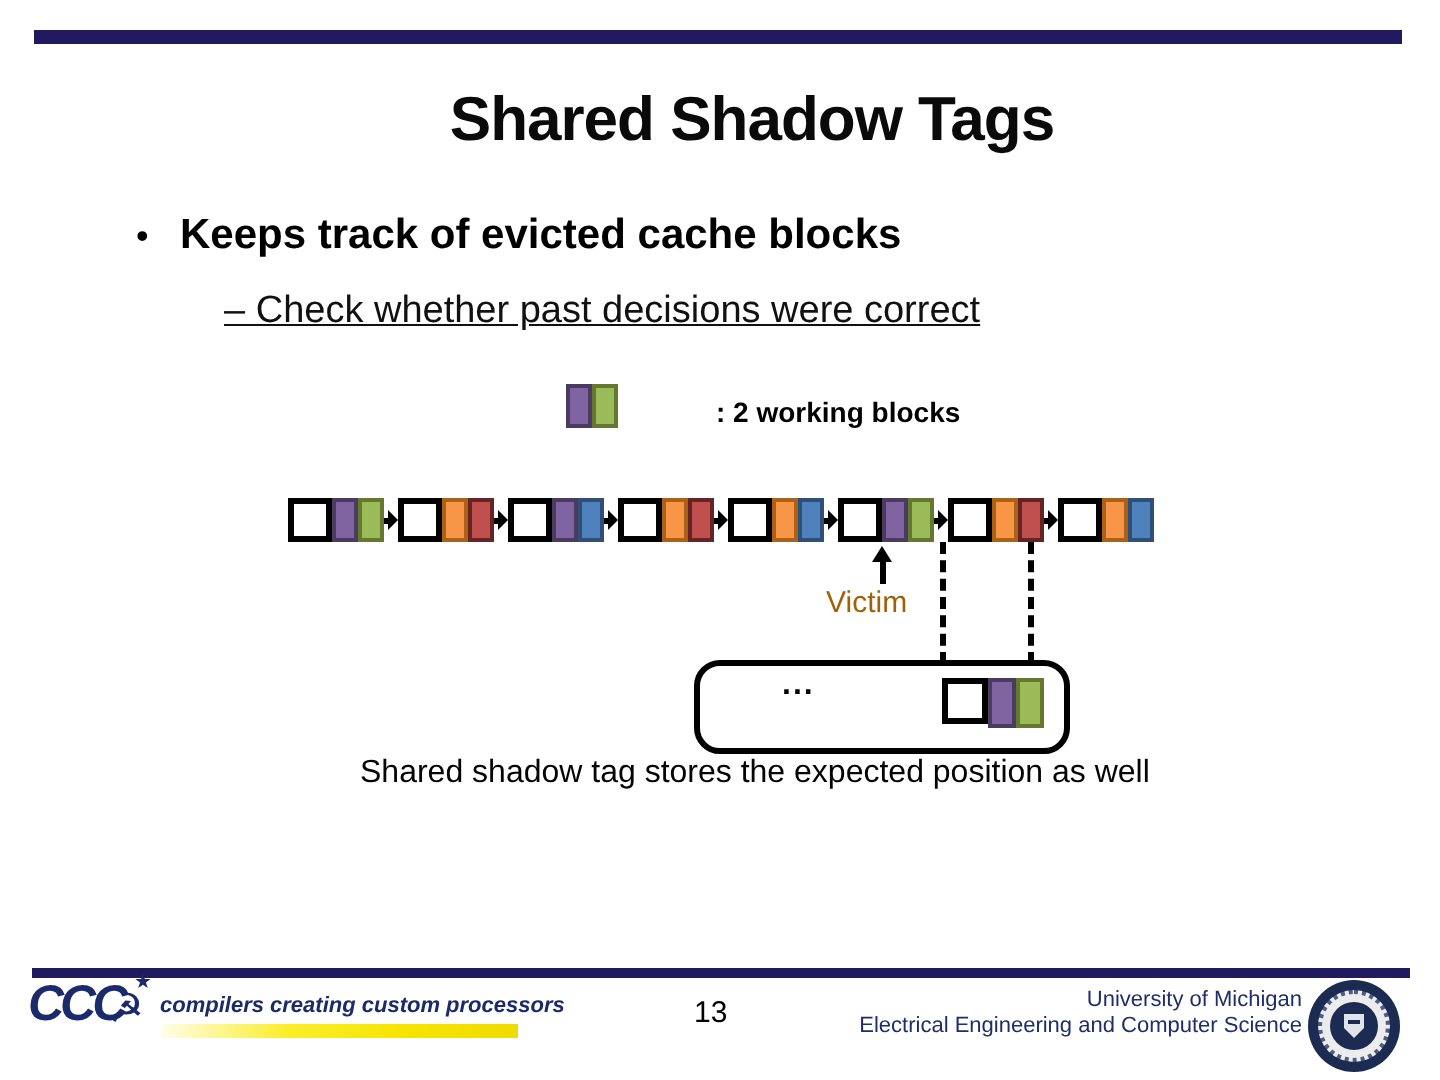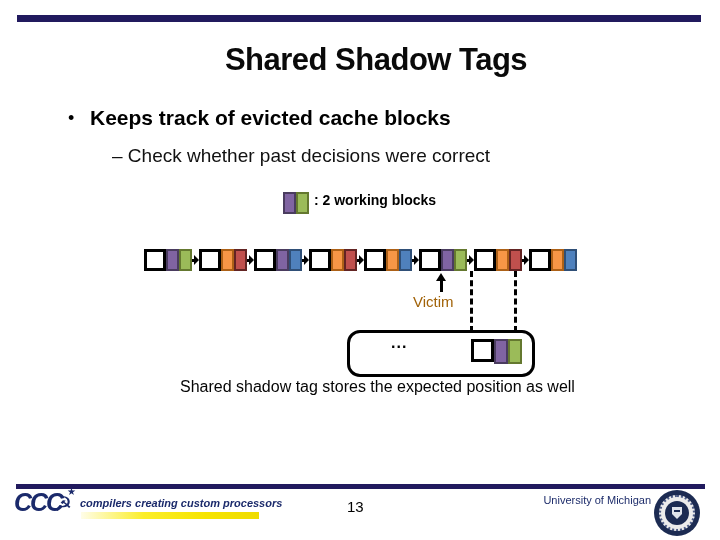--- a/index.html
+++ b/index.html
@@ -10,23 +10,23 @@
   
   .top-bar{position:absolute;left:17px;top:15px;width:684px;height:7px;background:#211a5e;}
   .footer-bar{position:absolute;left:16px;top:484px;width:689px;height:5px;background:#211a5e;}
 
   .title{position:absolute;left:0;top:42px;width:720px;text-align:center;
     font-size:31px;font-weight:bold;letter-spacing:-.5px;color:#0a0a0a;padding-left:16px;}
 
   .bullet-row{position:absolute;left:68px;top:106px;display:flex;align-items:flex-start;}
   .bullet-marker{font-size:18px;width:22px;padding-top:2px;}
   .bullet-text{font-size:21px;font-weight:bold;}
-  .sub-bullet{position:absolute;left:112px;top:145px;font-size:19px;color:#111;}
+  .sub-bullet{position:absolute;left:112px;top:145px;font-size:19px;color:#111;text-decoration:underline;}
 
-  .legend{position:absolute;left:283px;top:192px;display:flex;align-items:flex-start;}
+  .legend{position:absolute;left:283px;top:192px;display:flex;align-items:flex-end;gap:44px;}
   .legend-label{font-size:14px;font-weight:bold;margin-left:5px;}
 
   
   .chain{position:absolute;left:144px;top:249px;display:flex;align-items:center;}
   .chain-group{display:flex;align-items:center;}
   .wbox{width:16px;height:16px;border:3px solid #000;background:#fff;}
   .cblock{width:9px;height:18px;border:2px solid #000;}
   .harrow{position:relative;width:7px;height:22px;}
   .harrow::before{content:'';position:absolute;left:0;top:10px;width:4px;height:3px;background:#000;}
   .harrow::after{content:'';position:absolute;left:2px;top:6px;width:0;height:0;
@@ -166,20 +166,21 @@
 <div class="ccc-word">CCC</div>
 <div class="emblem">
   <span class="emblem-star">★</span>
   <span class="emblem-hs">☭</span>
 </div>
 <div class="tagline">compilers creating custom processors</div>
 <div class="yellow-bar"></div>
 <div class="page-number">13</div>
 <div class="uni-block">
   <div>University of Michigan</div>
+  <div>Electrical Engineering and Computer Science</div>
 </div>
 <div class="seal">
   <div class="seal-ring">
     <div class="seal-core">
       <div class="seal-shield"></div>
       <div class="seal-lamp"></div>
     </div>
   </div>
 </div>
 

